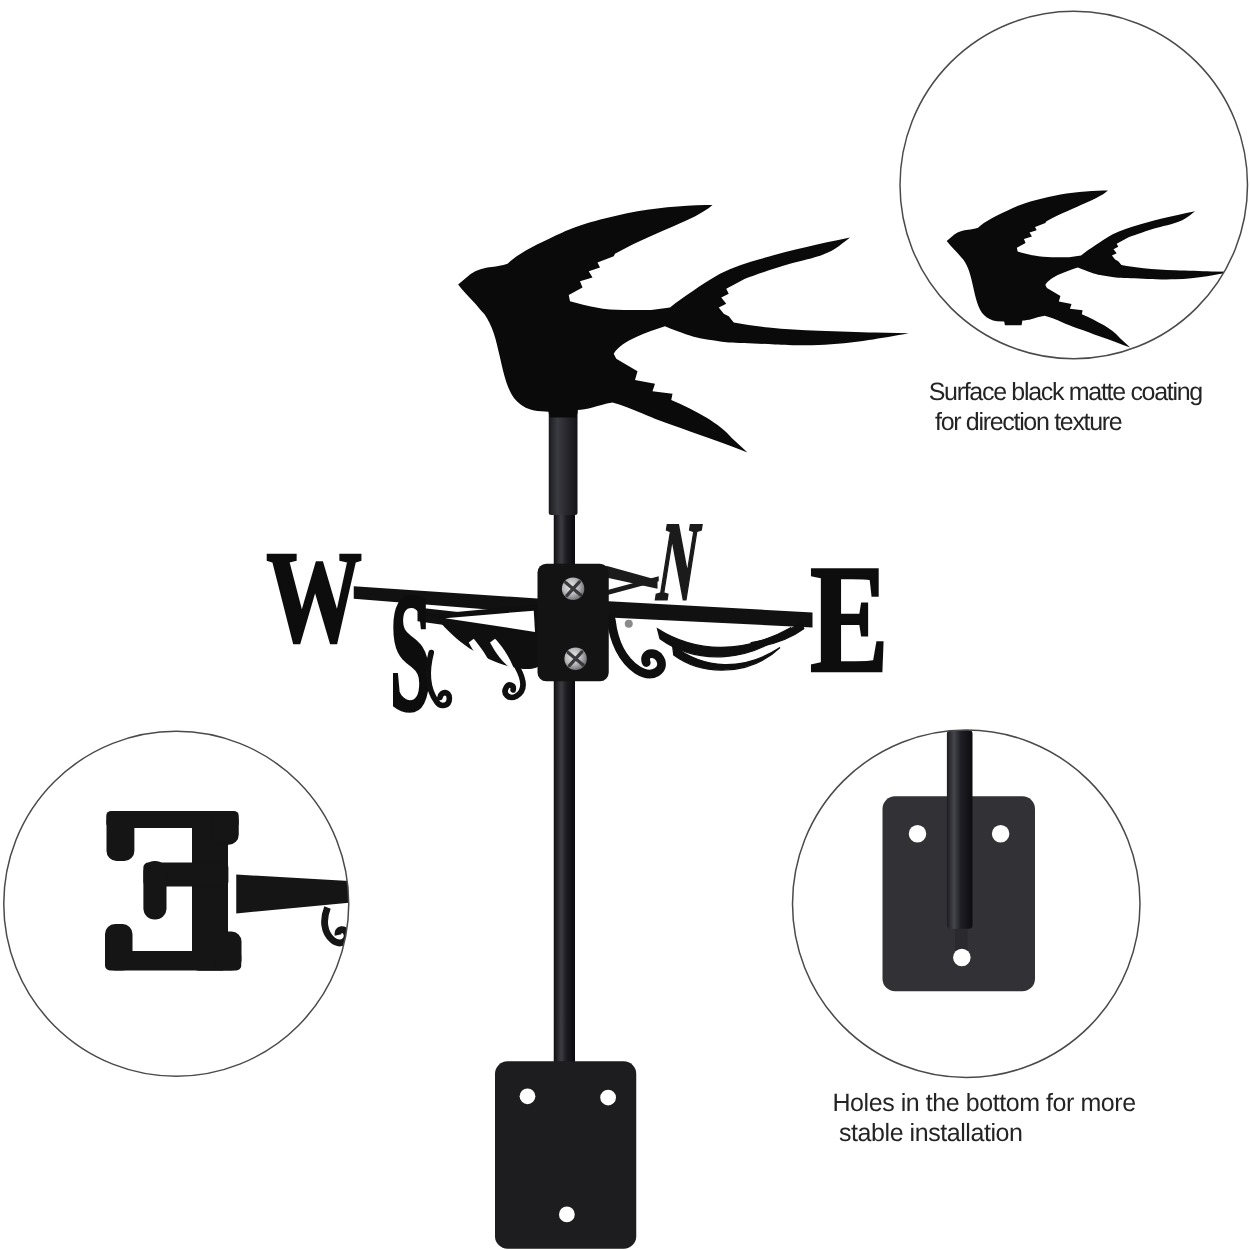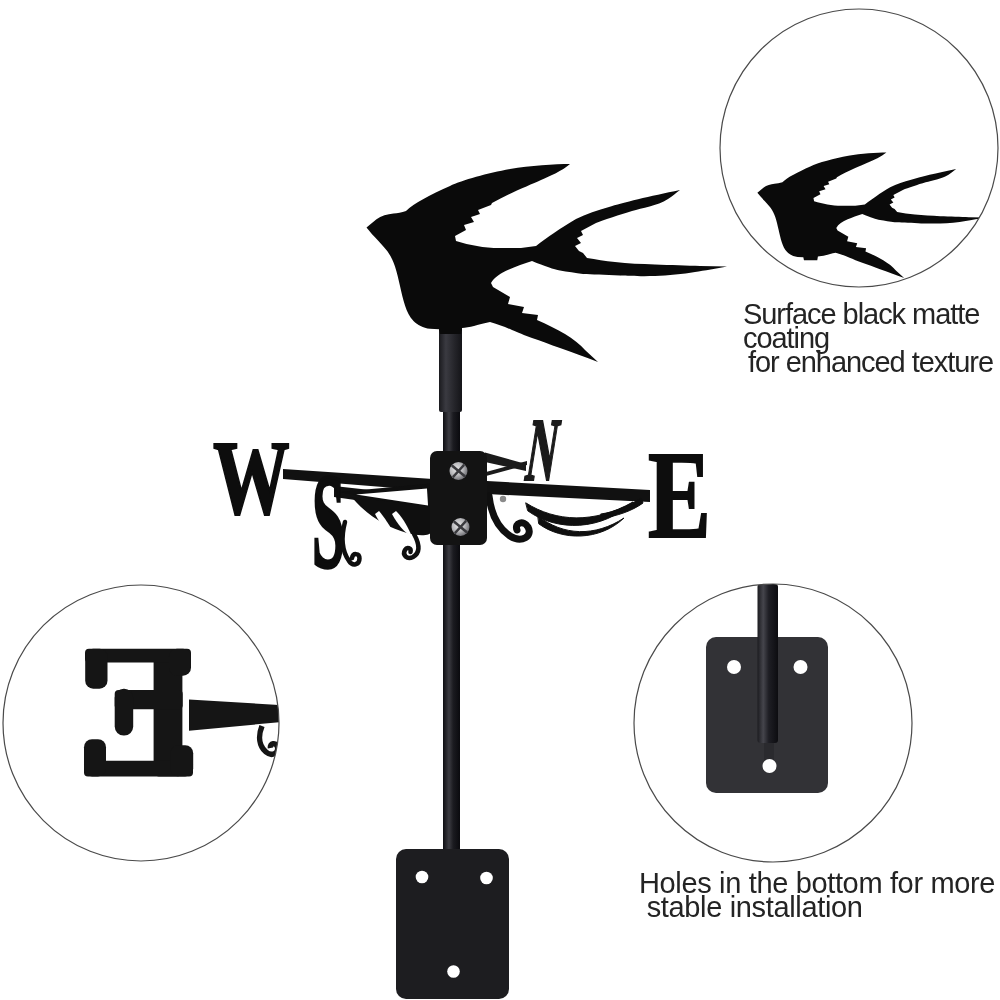--- a/index.html
+++ b/index.html
@@ -1,19 +1,19 @@
 <!DOCTYPE html>
 <html><head>
 <meta charset="utf-8">
 <style>
 html,body{margin:0;padding:0;background:#fff;}
 #page{position:relative;width:1000px;height:1000px;background:#fff;overflow:hidden;
   font-family:"Liberation Sans",sans-serif;}
 svg{position:absolute;left:0;top:0;}
-.txt{position:absolute;color:#242424;font-size:29px;line-height:24px;letter-spacing:0px;}
+.txt{position:absolute;color:#242424;font-size:20px;line-height:24px;letter-spacing:0px;}
 </style>
 </head>
 <body>
 <div id="page">
 <svg width="1000" height="1000" viewBox="0 0 1000 1000">
 <defs>
   <path id="bird" d="M366.5 227.5
     L376.5 219.2 C381 215.9 387.5 214 393.5 213.5 C397.5 213.2 401.5 212.4 406 211
     C414 203 430 195 450 186 C462 180 488 173 510 169 C530 165.5 555 164 570 164
     C562 171 550 176 541 180 C530 185 510 193 492 203
@@ -149,15 +149,15 @@
   <rect x="706" y="637" width="122" height="156" rx="10" fill="#323236"></rect>
   <rect x="764" y="737" width="10" height="32" fill="#2a2a2e"></rect>
   <rect x="757.5" y="584" width="20.5" height="159" rx="3" fill="url(#rodg2)"></rect>
   <circle cx="734" cy="667" r="7" fill="#fff"></circle>
   <circle cx="800.5" cy="667" r="7" fill="#fff"></circle>
   <circle cx="769.5" cy="766" r="7" fill="#fff"></circle>
 </g>
 <circle cx="773" cy="723" r="139" fill="none" stroke="#4a4a4a" stroke-width="1.2"></circle>
 </svg>
 
-<div class="txt" style="left:743px;top:302px;letter-spacing:-1.05px;">Surface black matte coating<br><span style="margin-left:5px">for enhanced texture</span></div>
-<div class="txt" style="left:639px;top:871px;letter-spacing:-0.35px;">Holes in the bottom for more<br>&nbsp;stable installation</div>
+<div class="txt" style="left:743px;top:302px;letter-spacing:-1.05px;">Surface black matte coating<br><span style="margin-left:5px">for direction texture</span></div>
+<div class="txt" style="left:666px;top:871px;letter-spacing:-0.35px;">Holes in the bottom for more<br>&nbsp;stable installation</div>
 </div>
 
 </body></html>

